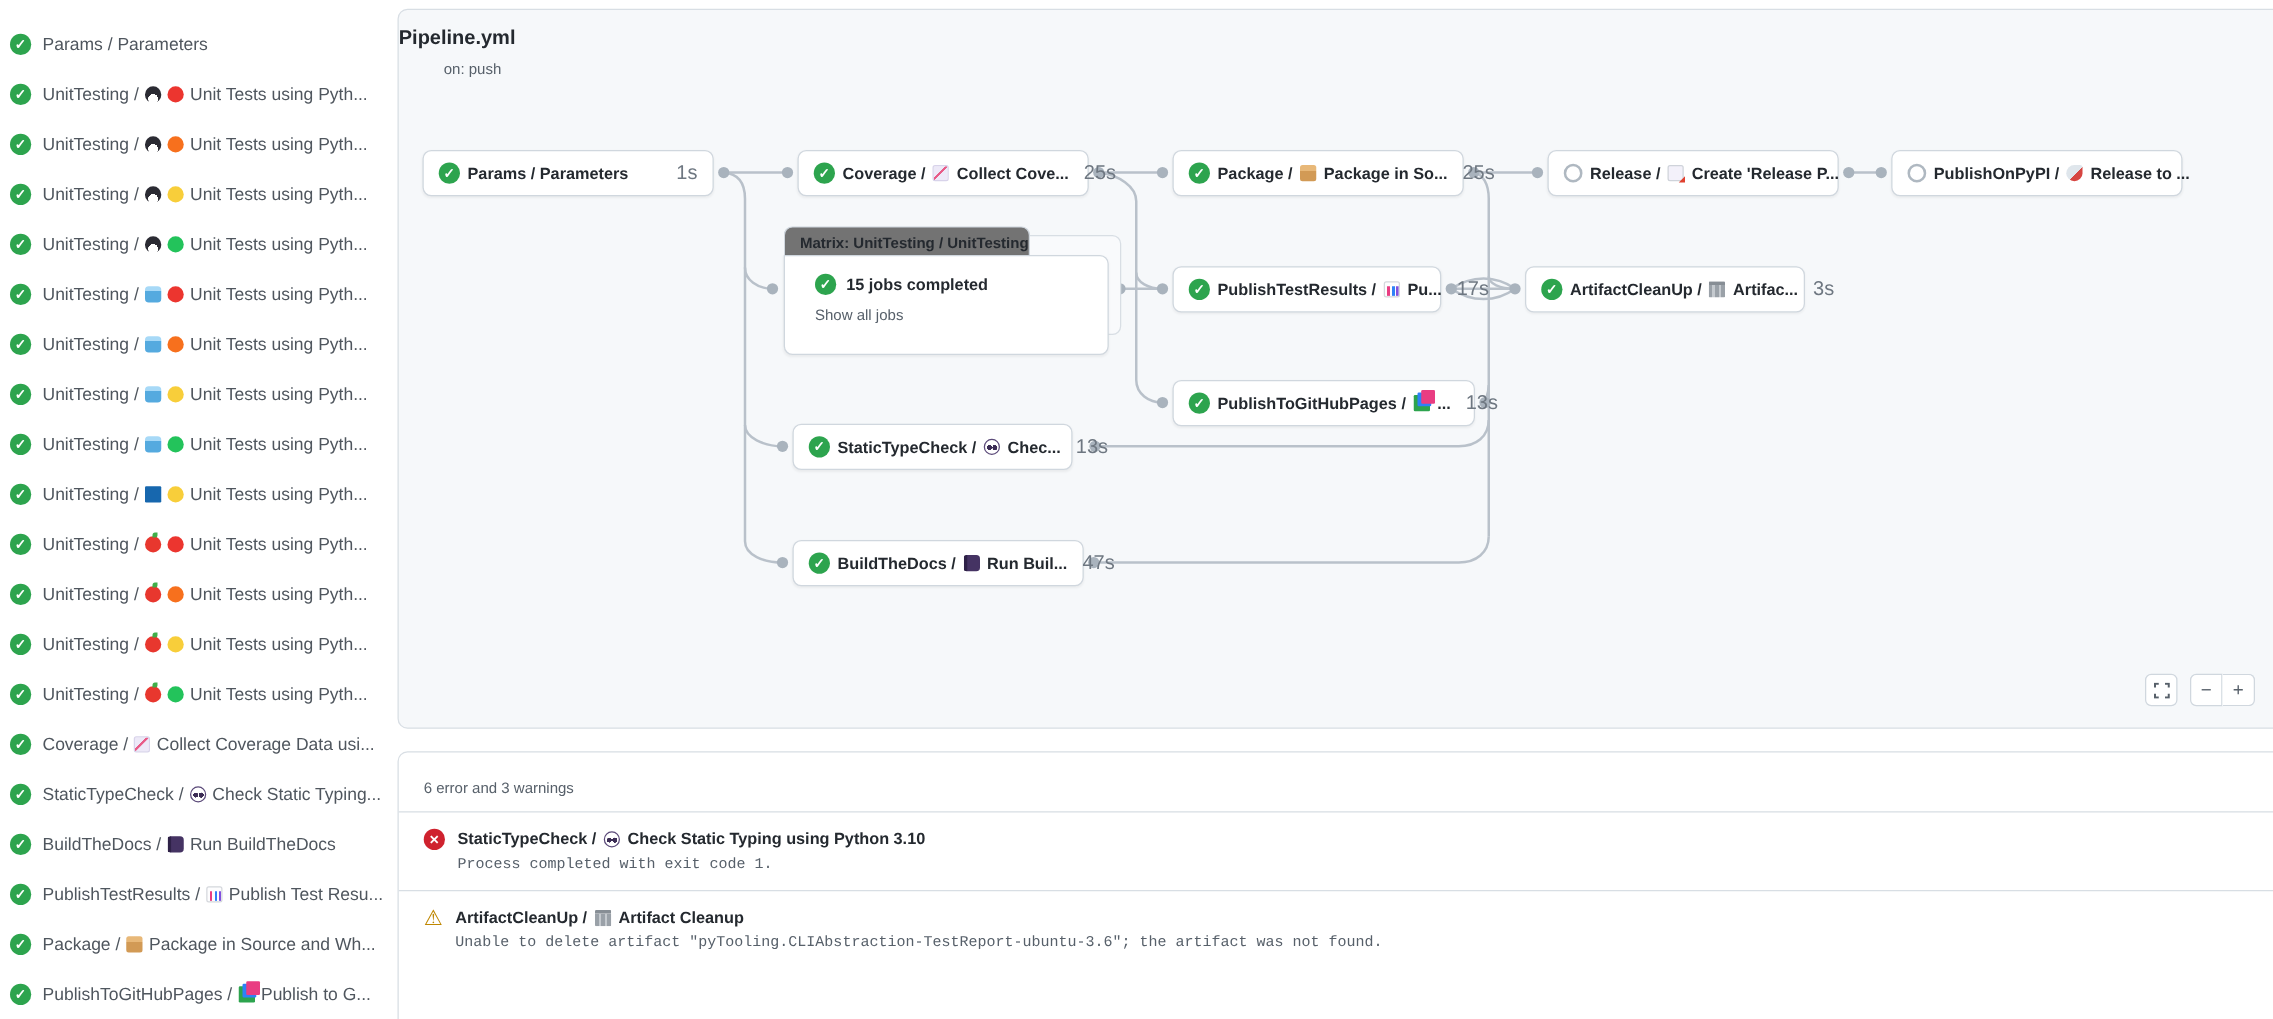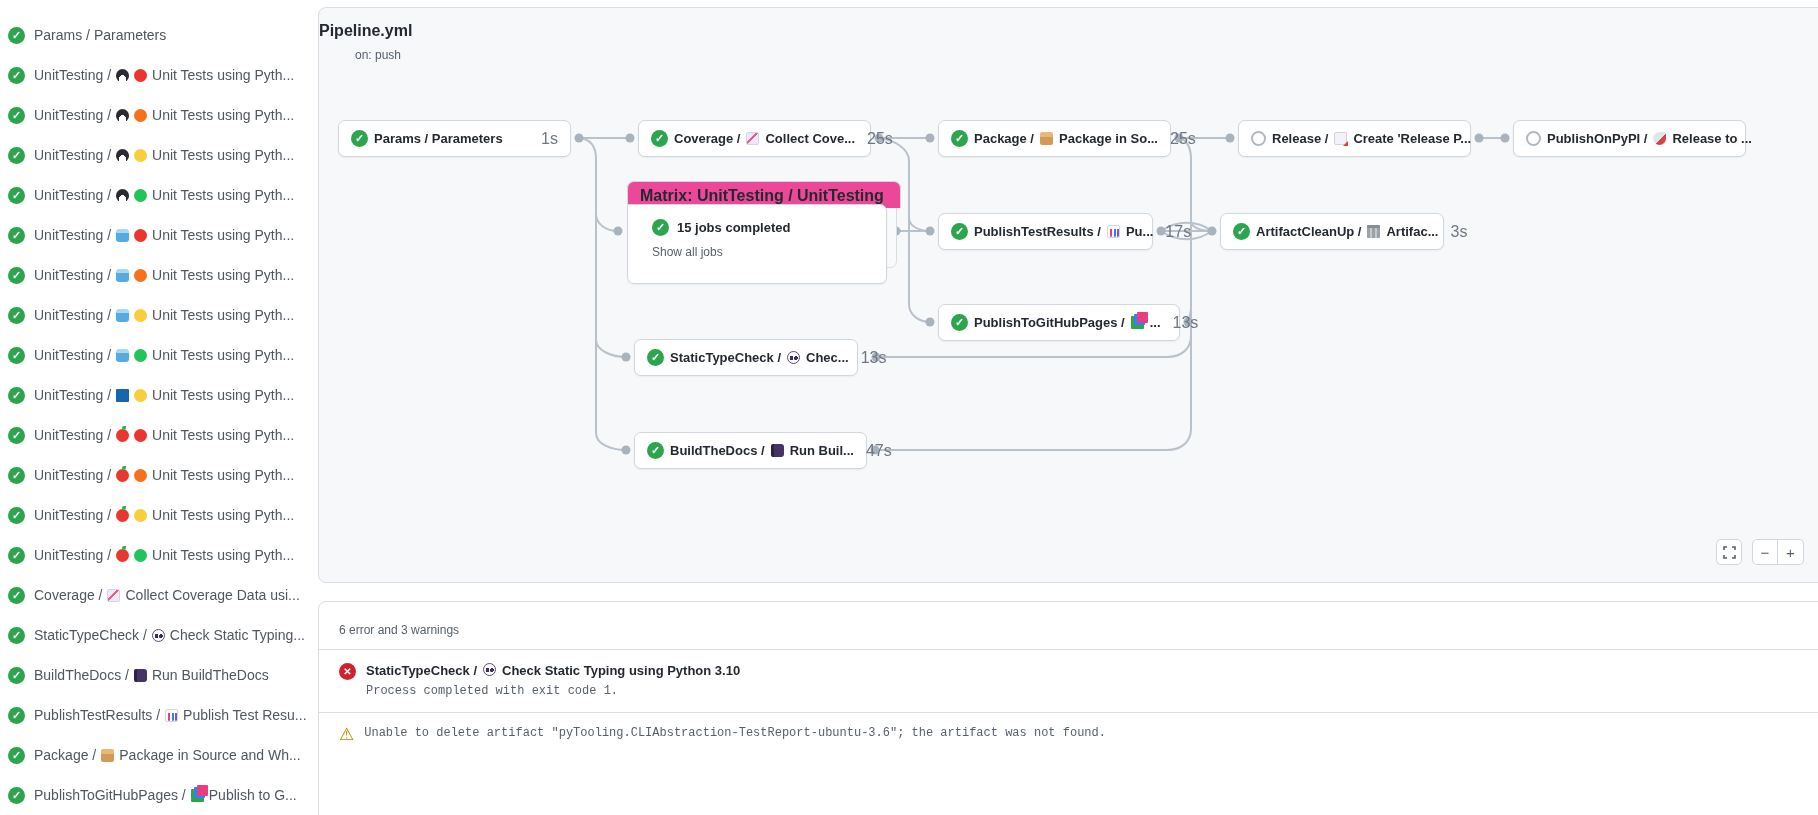--- a/index.html
+++ b/index.html
@@ -58,44 +58,44 @@
   svg.edges path { fill:none; stroke:#b9c1ca; stroke-width:2; }
   svg.edges circle { fill:#a9b3bd; }
 
   .node { position:absolute; height:37px; background:#fff; border:1px solid #d0d7de; border-radius:7px;
           box-shadow:0 1px 2px rgba(31,35,40,.06); display:flex; align-items:center; gap:6px;
           padding:0 12px; cursor:pointer; white-space:nowrap; }
   .node .np, .node .nl { font-size:13px; font-weight:700; color:#24292f; }
   .node .nd { font-size:16px; color:#6e7781; margin-left:auto; padding-left:6px; }
 
   .matrix-ghost { position:absolute; background:#f9fafc; border:1px solid #d8dee4; border-radius:7px; }
-  .matrix-tab { position:absolute; background:#ec4899; border:1px solid #d0d7de; border-bottom:none;
-                border-radius:7px 7px 0 0; font-size:16px; font-weight:700; color:#24292f;
-                padding:5px 16px 3px 12px; }
+  .matrix-tab { position:absolute; background:#737373; border:1px solid #d0d7de; border-bottom:none;
+                border-radius:7px 7px 0 0; font-size:12px; font-weight:700; color:#24292f;
+                padding:5px 0 3px 12px; }
   .matrix-box { position:absolute; background:#fff; border:1px solid #d0d7de; border-radius:0 7px 7px 7px;
                 box-shadow:0 1px 2px rgba(31,35,40,.06); padding:14px 18px 10px 24px; cursor:pointer; }
   .matrix-sum { display:flex; align-items:center; gap:8px; font-size:13px; font-weight:700; }
   .matrix-link { margin-top:9px; font-size:12px; color:#57606a; cursor:pointer; }
 
   .zoombar { position:absolute; right:23px; bottom:17px; display:flex; gap:10px; }
   .zbtn { width:26px; height:26px; background:#fff; border:1px solid #d0d7de; border-radius:5px;
           display:flex; align-items:center; justify-content:center; font-size:15px; color:#57606a; cursor:pointer; }
   .zpair { display:flex; }
   .zpair .zbtn:first-child { border-radius:5px 0 0 5px; }
   .zpair .zbtn:last-child  { border-radius:0 5px 5px 0; border-left:none; }
 
   
   .ann-card { position:absolute; left:318px; top:601px; width:1510px; height:230px;
               background:#fff; border:1px solid #d8dee4; border-radius:8px; }
   .ann-head { padding:16px 20px 12px 20px; }
   .ann-title { font-size:16px; font-weight:700; }
   .ann-sum { font-size:12px; color:#57606a; margin-top:5px; }
   .ann-row { border-top:1px solid #d8dee4; padding:13px 20px 14px 20px; display:flex; gap:10px; }
   .ann-body { display:flex; flex-direction:column; gap:6px; }
-  .ann-row-title { font-size:13px; font-weight:700; display:flex; align-items:flex-start; gap:6px; cursor:pointer; }
+  .ann-row-title { font-size:13px; font-weight:700; display:flex; align-items:flex-end; gap:6px; cursor:pointer; }
   .ann-msg { font-family:"Liberation Mono", monospace; font-size:12px; color:#57606a; }
 </style>
 </head>
 <body>
 
 <aside class="sidebar">
     <div class="job-row">
       <span class="st-check">✓</span>
       <span class="job-text">Params / Parameters</span>
     </div>
@@ -327,17 +327,18 @@
       <div class="ann-row">
         <span class="st-error">✕</span>
         <div class="ann-body">
           <div class="ann-row-title">StaticTypeCheck /<span class="eic eic-eyes"></span>Check Static Typing using Python 3.10</div>
           <div class="ann-msg">Process completed with exit code 1.</div>
         </div>
       </div>
       <div class="ann-row">
         <span class="st-warn">⚠</span>
         <div class="ann-body">
+          <div class="ann-row-title">ArtifactCleanUp /<span class="eic eic-trash"></span>Artifact Cleanup</div>
           <div class="ann-msg">Unable to delete artifact "pyTooling.CLIAbstraction-TestReport-ubuntu-3.6"; the artifact was not found.</div>
         </div>
       </div>
     </div>
 </section>
 
 </body></html>

